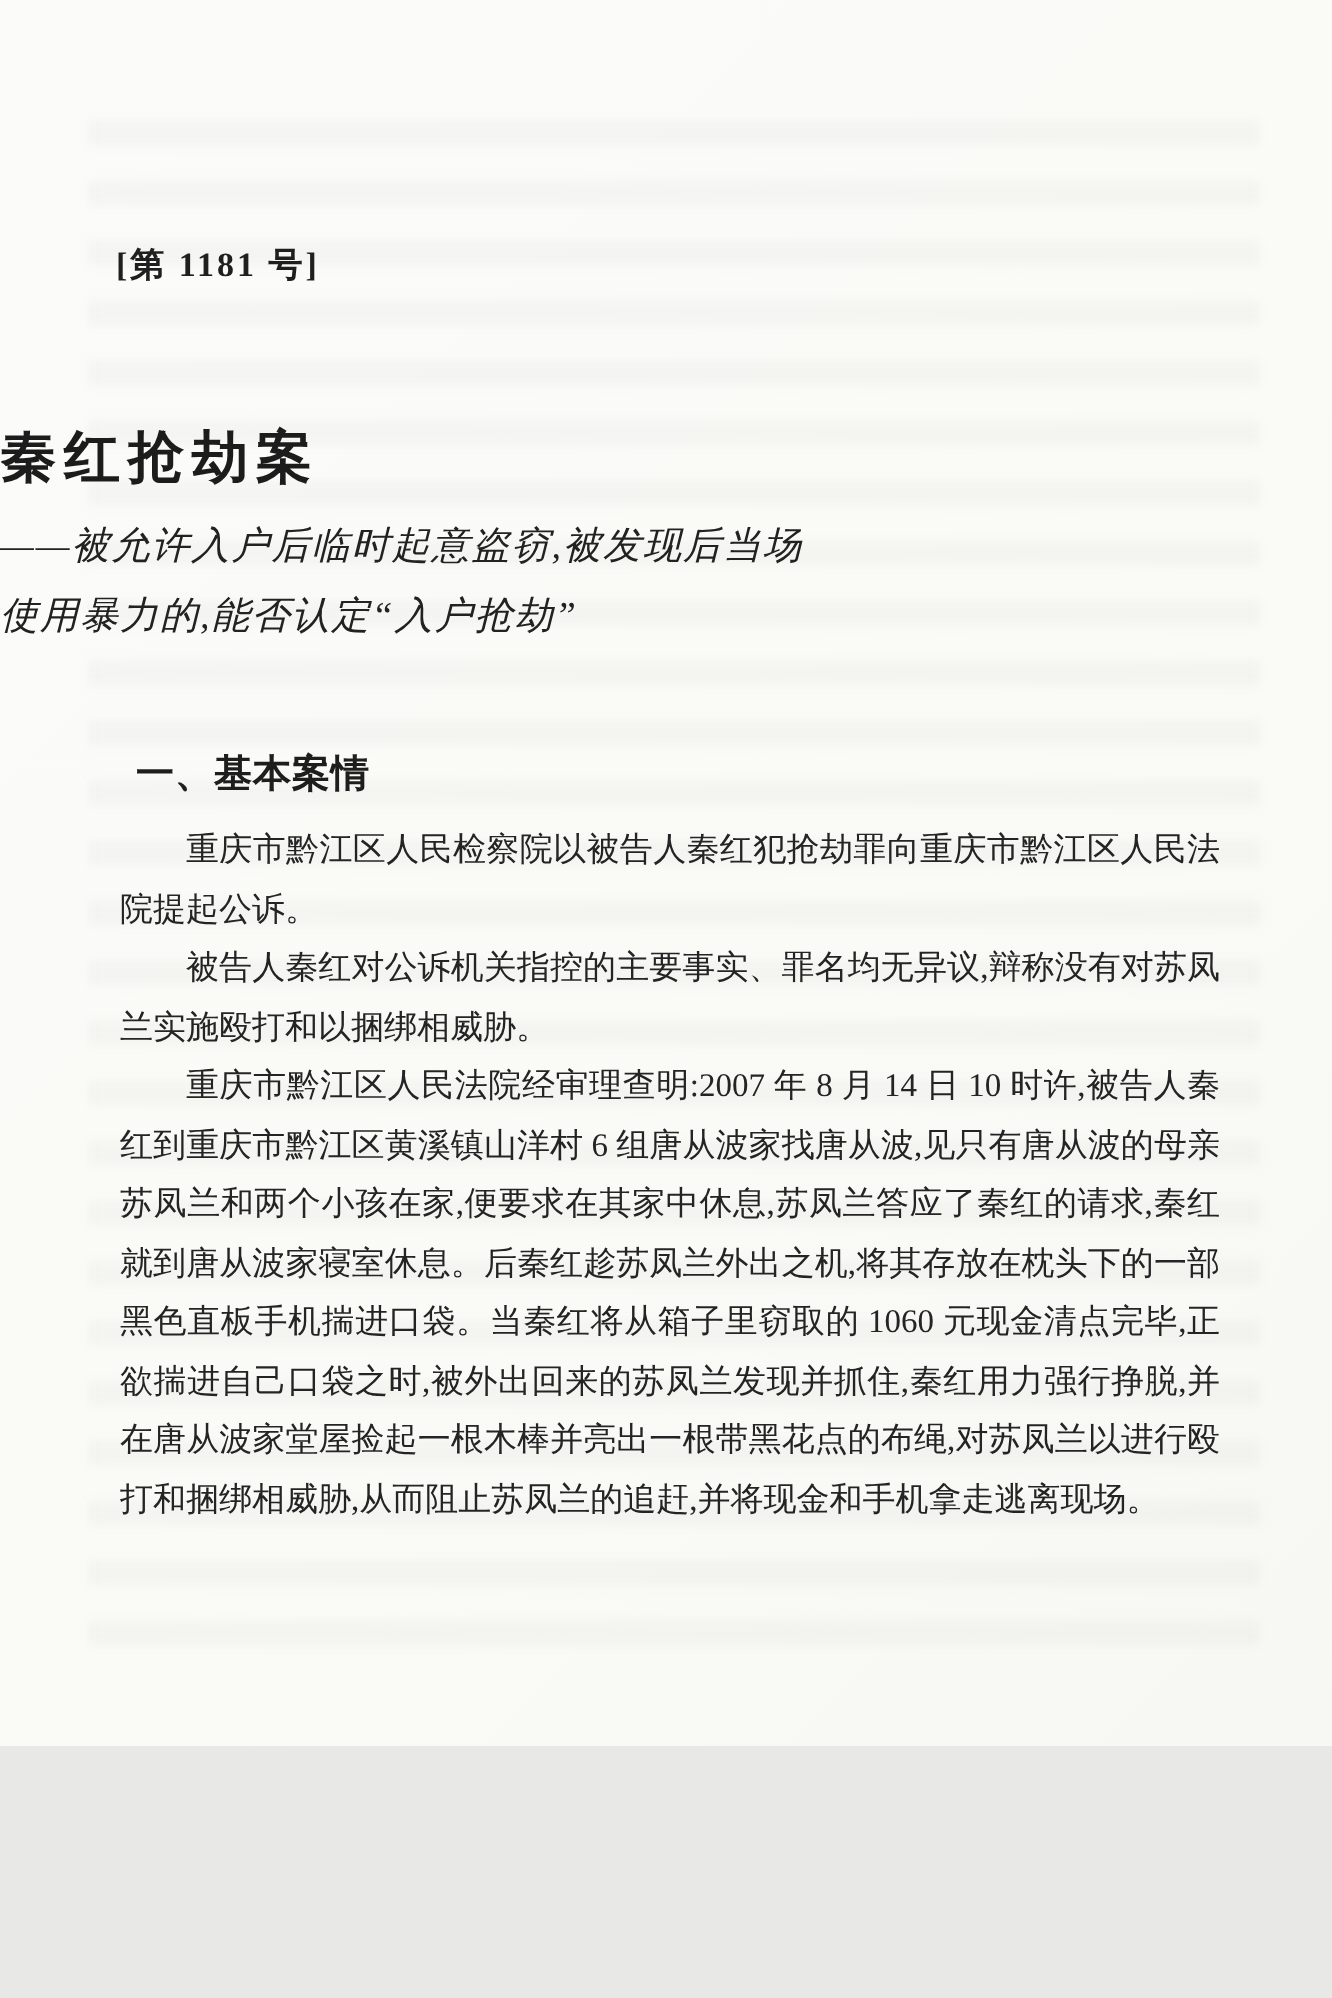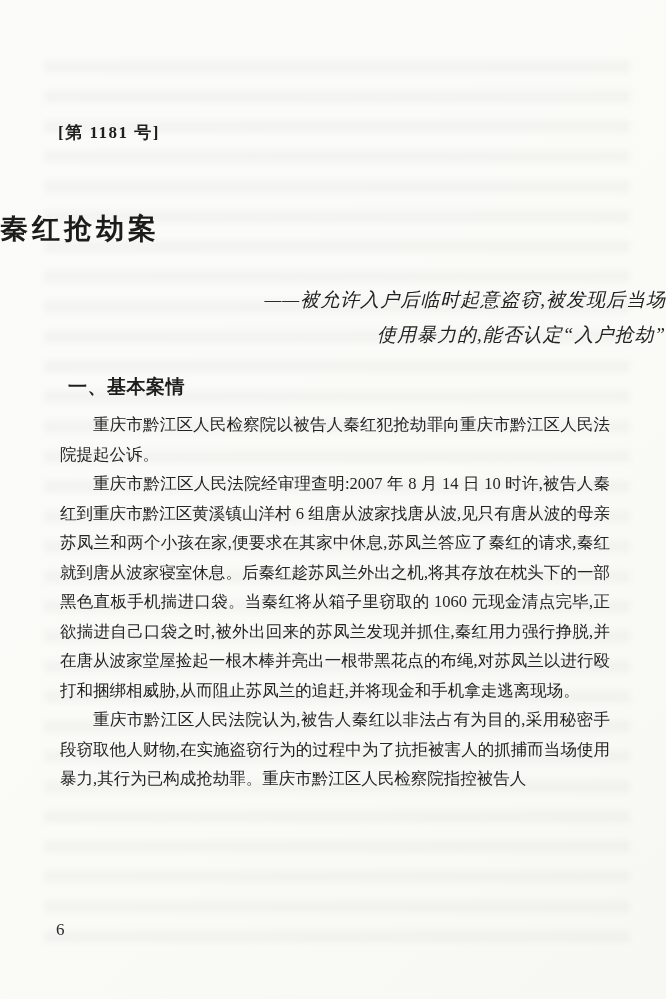--- a/index.html
+++ b/index.html
@@ -1,18 +1,18 @@
 <!DOCTYPE html>
 <html><head>
 <meta charset="utf-8">
 <style>
   html,body { margin:0; padding:0; background:#e8e8e6; }
   .page {
     position:relative;
-    width:666px; height:999px;
+    width:666px; height:873px;
     margin:0 auto;
     background:linear-gradient(135deg, #fbfbf9 0%, #fafaf7 60%, #f7f7f4 100%);
     overflow:hidden;
     font-family:"Liberation Serif","DejaVu Serif",serif;
     color:#262626;
   }
   
   .ghost {
     position:absolute; left:44px; right:36px; top:60px; bottom:50px;
     background:repeating-linear-gradient(to bottom,
@@ -25,22 +25,22 @@
     position:absolute; left:58px; top:121px;
     font-size:17px; font-weight:700; letter-spacing:1.5px;
     color:#1f1f1f;
   }
   .title {
     position:absolute; left:0; right:0; top:210px;
     font-size:28px; font-weight:700; letter-spacing:4px;
     color:#1c1c1c;
   }
   .subtitle {
-    position:absolute; left:0; right:0; top:282px;
-    text-align:right;
+    position:absolute; left:0; right:0; top:256px;
+    text-align:left;
     font-style:italic;
     font-size:19px; line-height:35px; letter-spacing:1px;
     color:#222;
   }
   .section-heading {
     position:absolute; left:68px; top:374px;
     font-family:Liberation Mono, monospace;
     font-size:19px; font-weight:700; letter-spacing:0.5px;
     color:#1e1e1e;
   }
@@ -69,19 +69,19 @@
 
   <div class="subtitle">
     <div>——被允许入户后临时起意盗窃,被发现后当场</div>
     <div>使用暴力的,能否认定“入户抢劫”</div>
   </div>
 
   <h2 class="section-heading" style="margin:0;">一、基本案情</h2>
 
   <div class="body-text">
     <p>重庆市黔江区人民检察院以被告人秦红犯抢劫罪向重庆市黔江区人民法院提起公诉。</p>
+    <p>被告人秦红对公诉机关指控的主要事实、罪名均无异议,辩称没有对苏凤兰实施殴打和以捆绑相威胁。</p>
     <p>重庆市黔江区人民法院经审理查明:2007 年 8 月 14 日 10 时许,被告人秦红到重庆市黔江区黄溪镇山洋村 6 组唐从波家找唐从波,见只有唐从波的母亲苏凤兰和两个小孩在家,便要求在其家中休息,苏凤兰答应了秦红的请求,秦红就到唐从波家寝室休息。后秦红趁苏凤兰外出之机,将其存放在枕头下的一部黑色直板手机揣进口袋。当秦红将从箱子里窃取的 1060 元现金清点完毕,正欲揣进自己口袋之时,被外出回来的苏凤兰发现并抓住,秦红用力强行挣脱,并在唐从波家堂屋捡起一根木棒并亮出一根带黑花点的布绳,对苏凤兰以进行殴打和捆绑相威胁,从而阻止苏凤兰的追赶,并将现金和手机拿走逃离现场。</p>
-    <p>重庆市黔江区人民法院认为,被告人秦红以非法占有为目的,采用秘密手段窃取他人财物,在实施盗窃行为的过程中为了抗拒被害人的抓捕而当场使用暴力,其行为已构成抢劫罪。重庆市黔江区人民检察院指控被告人</p>
   </div>
 
   <div class="page-number">6</div>
 
 </div>
 
 </body></html>

